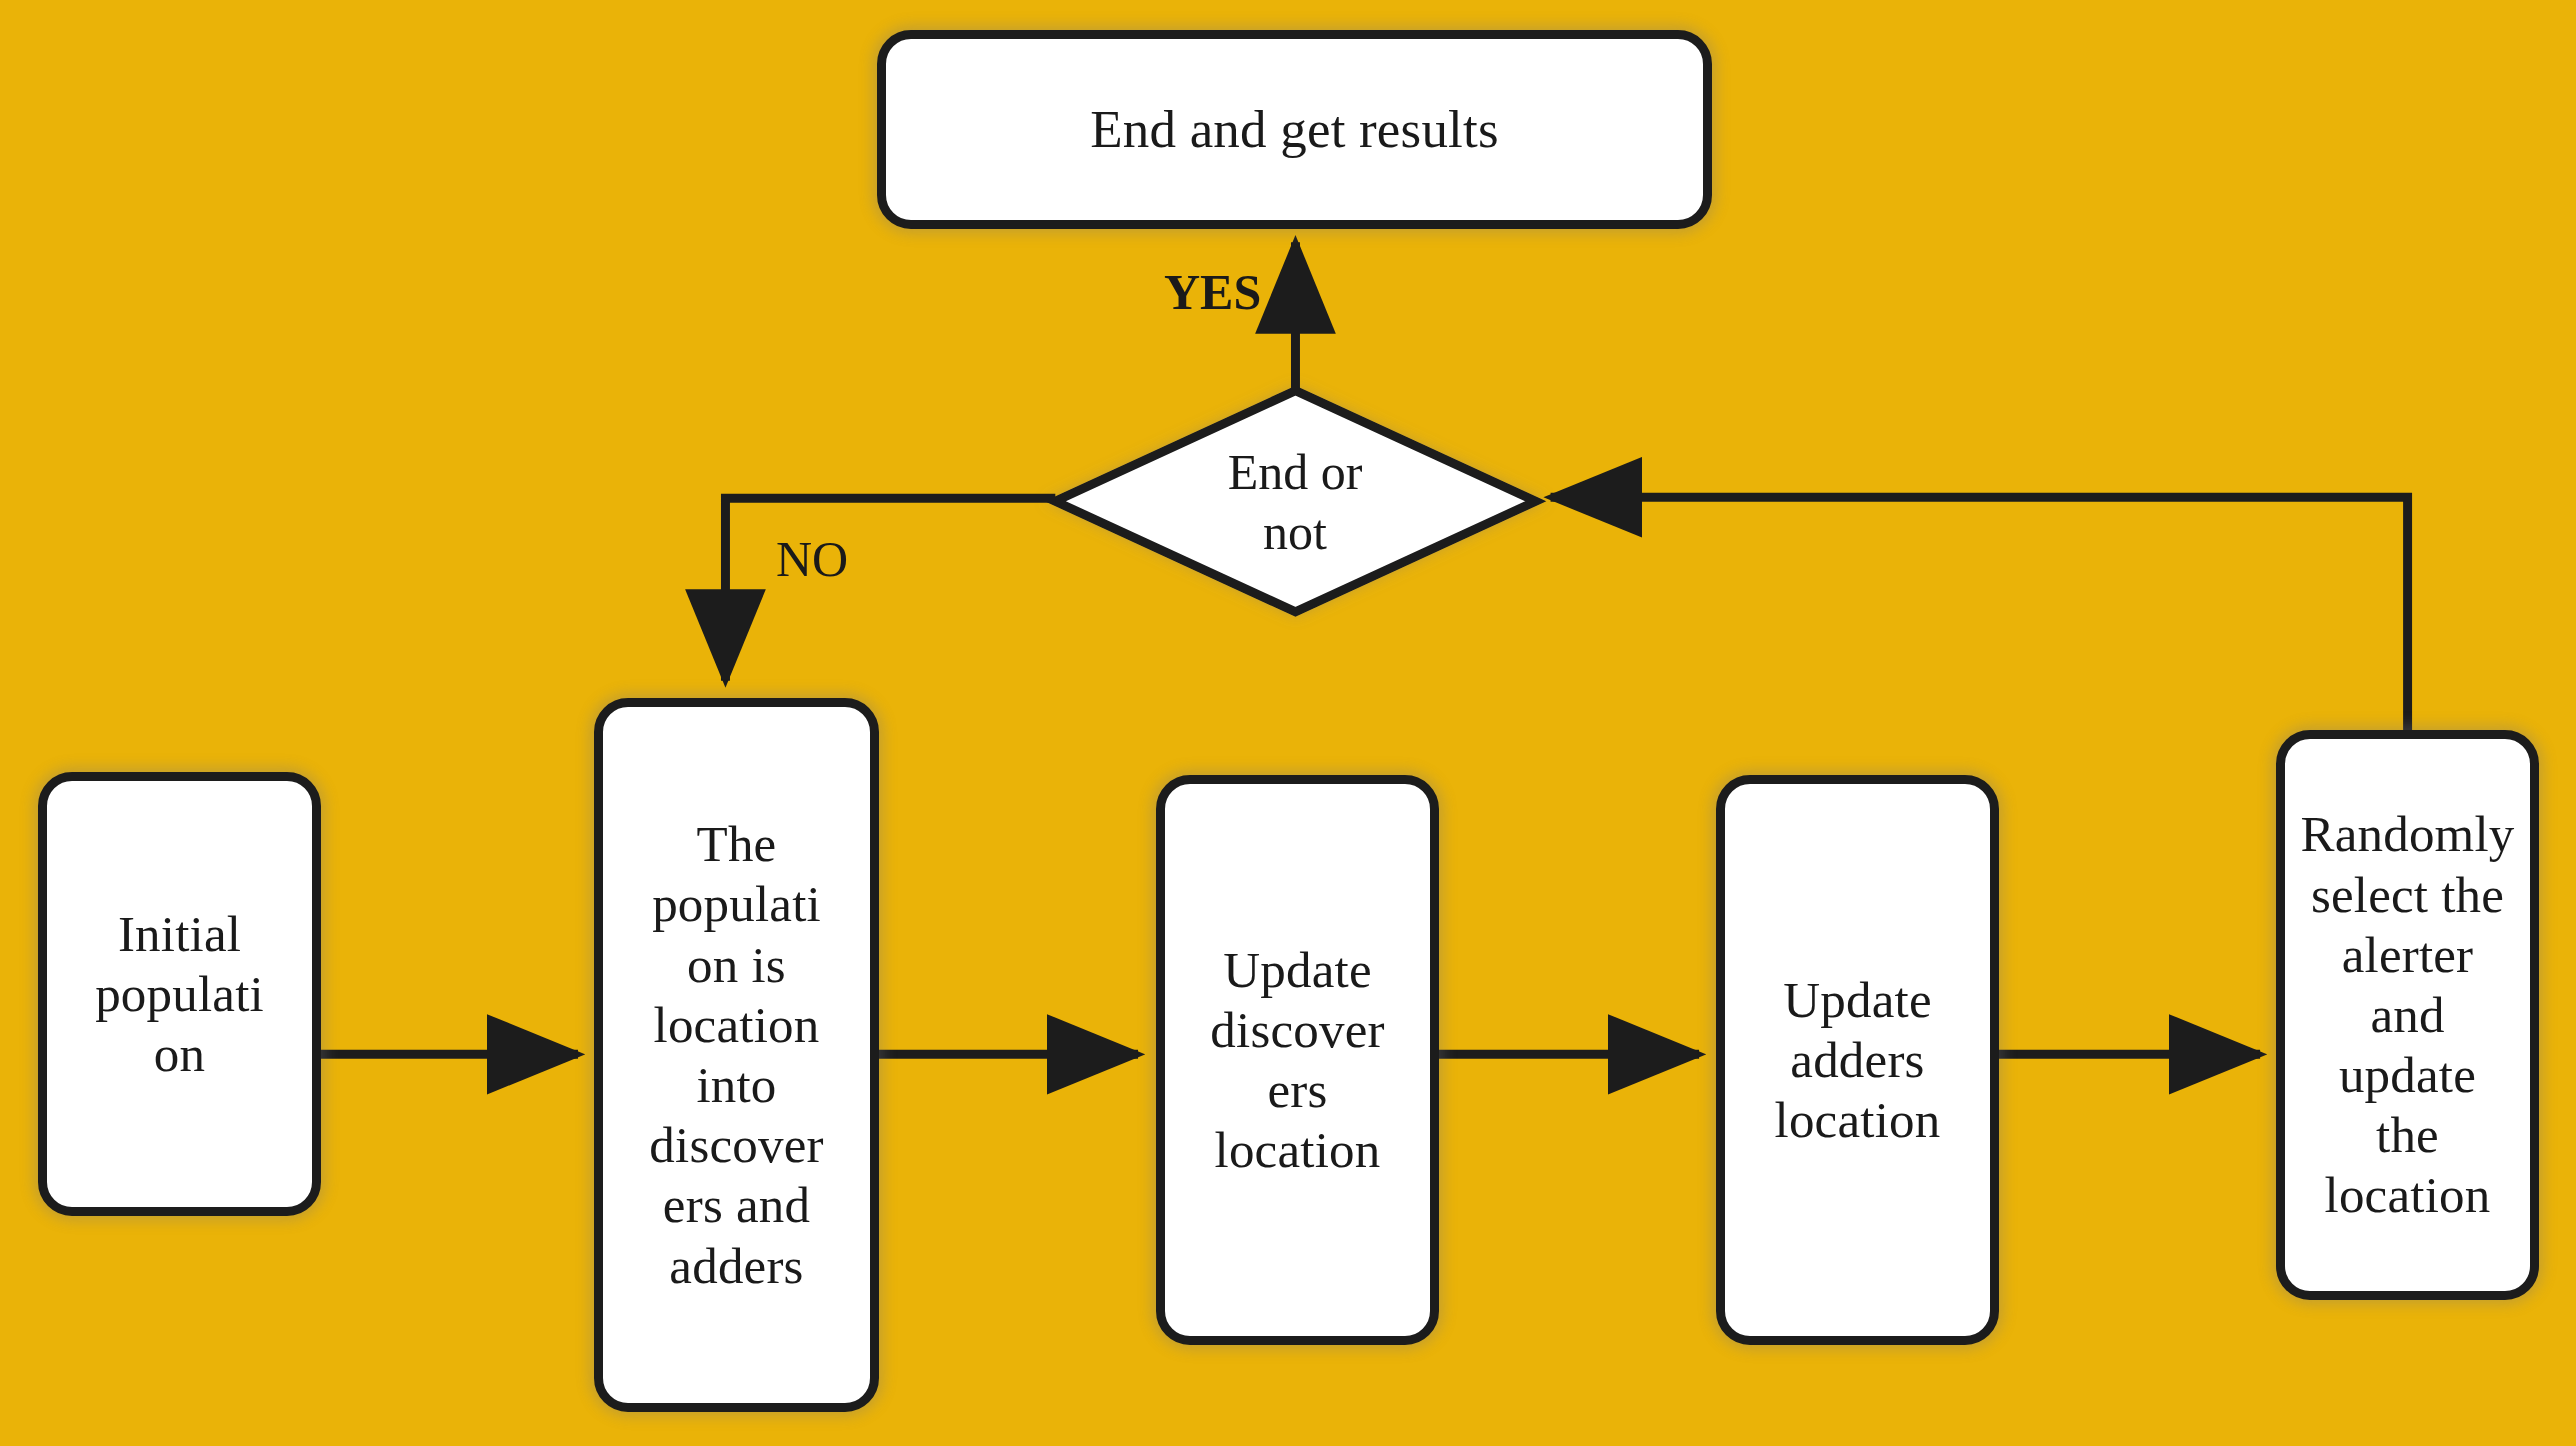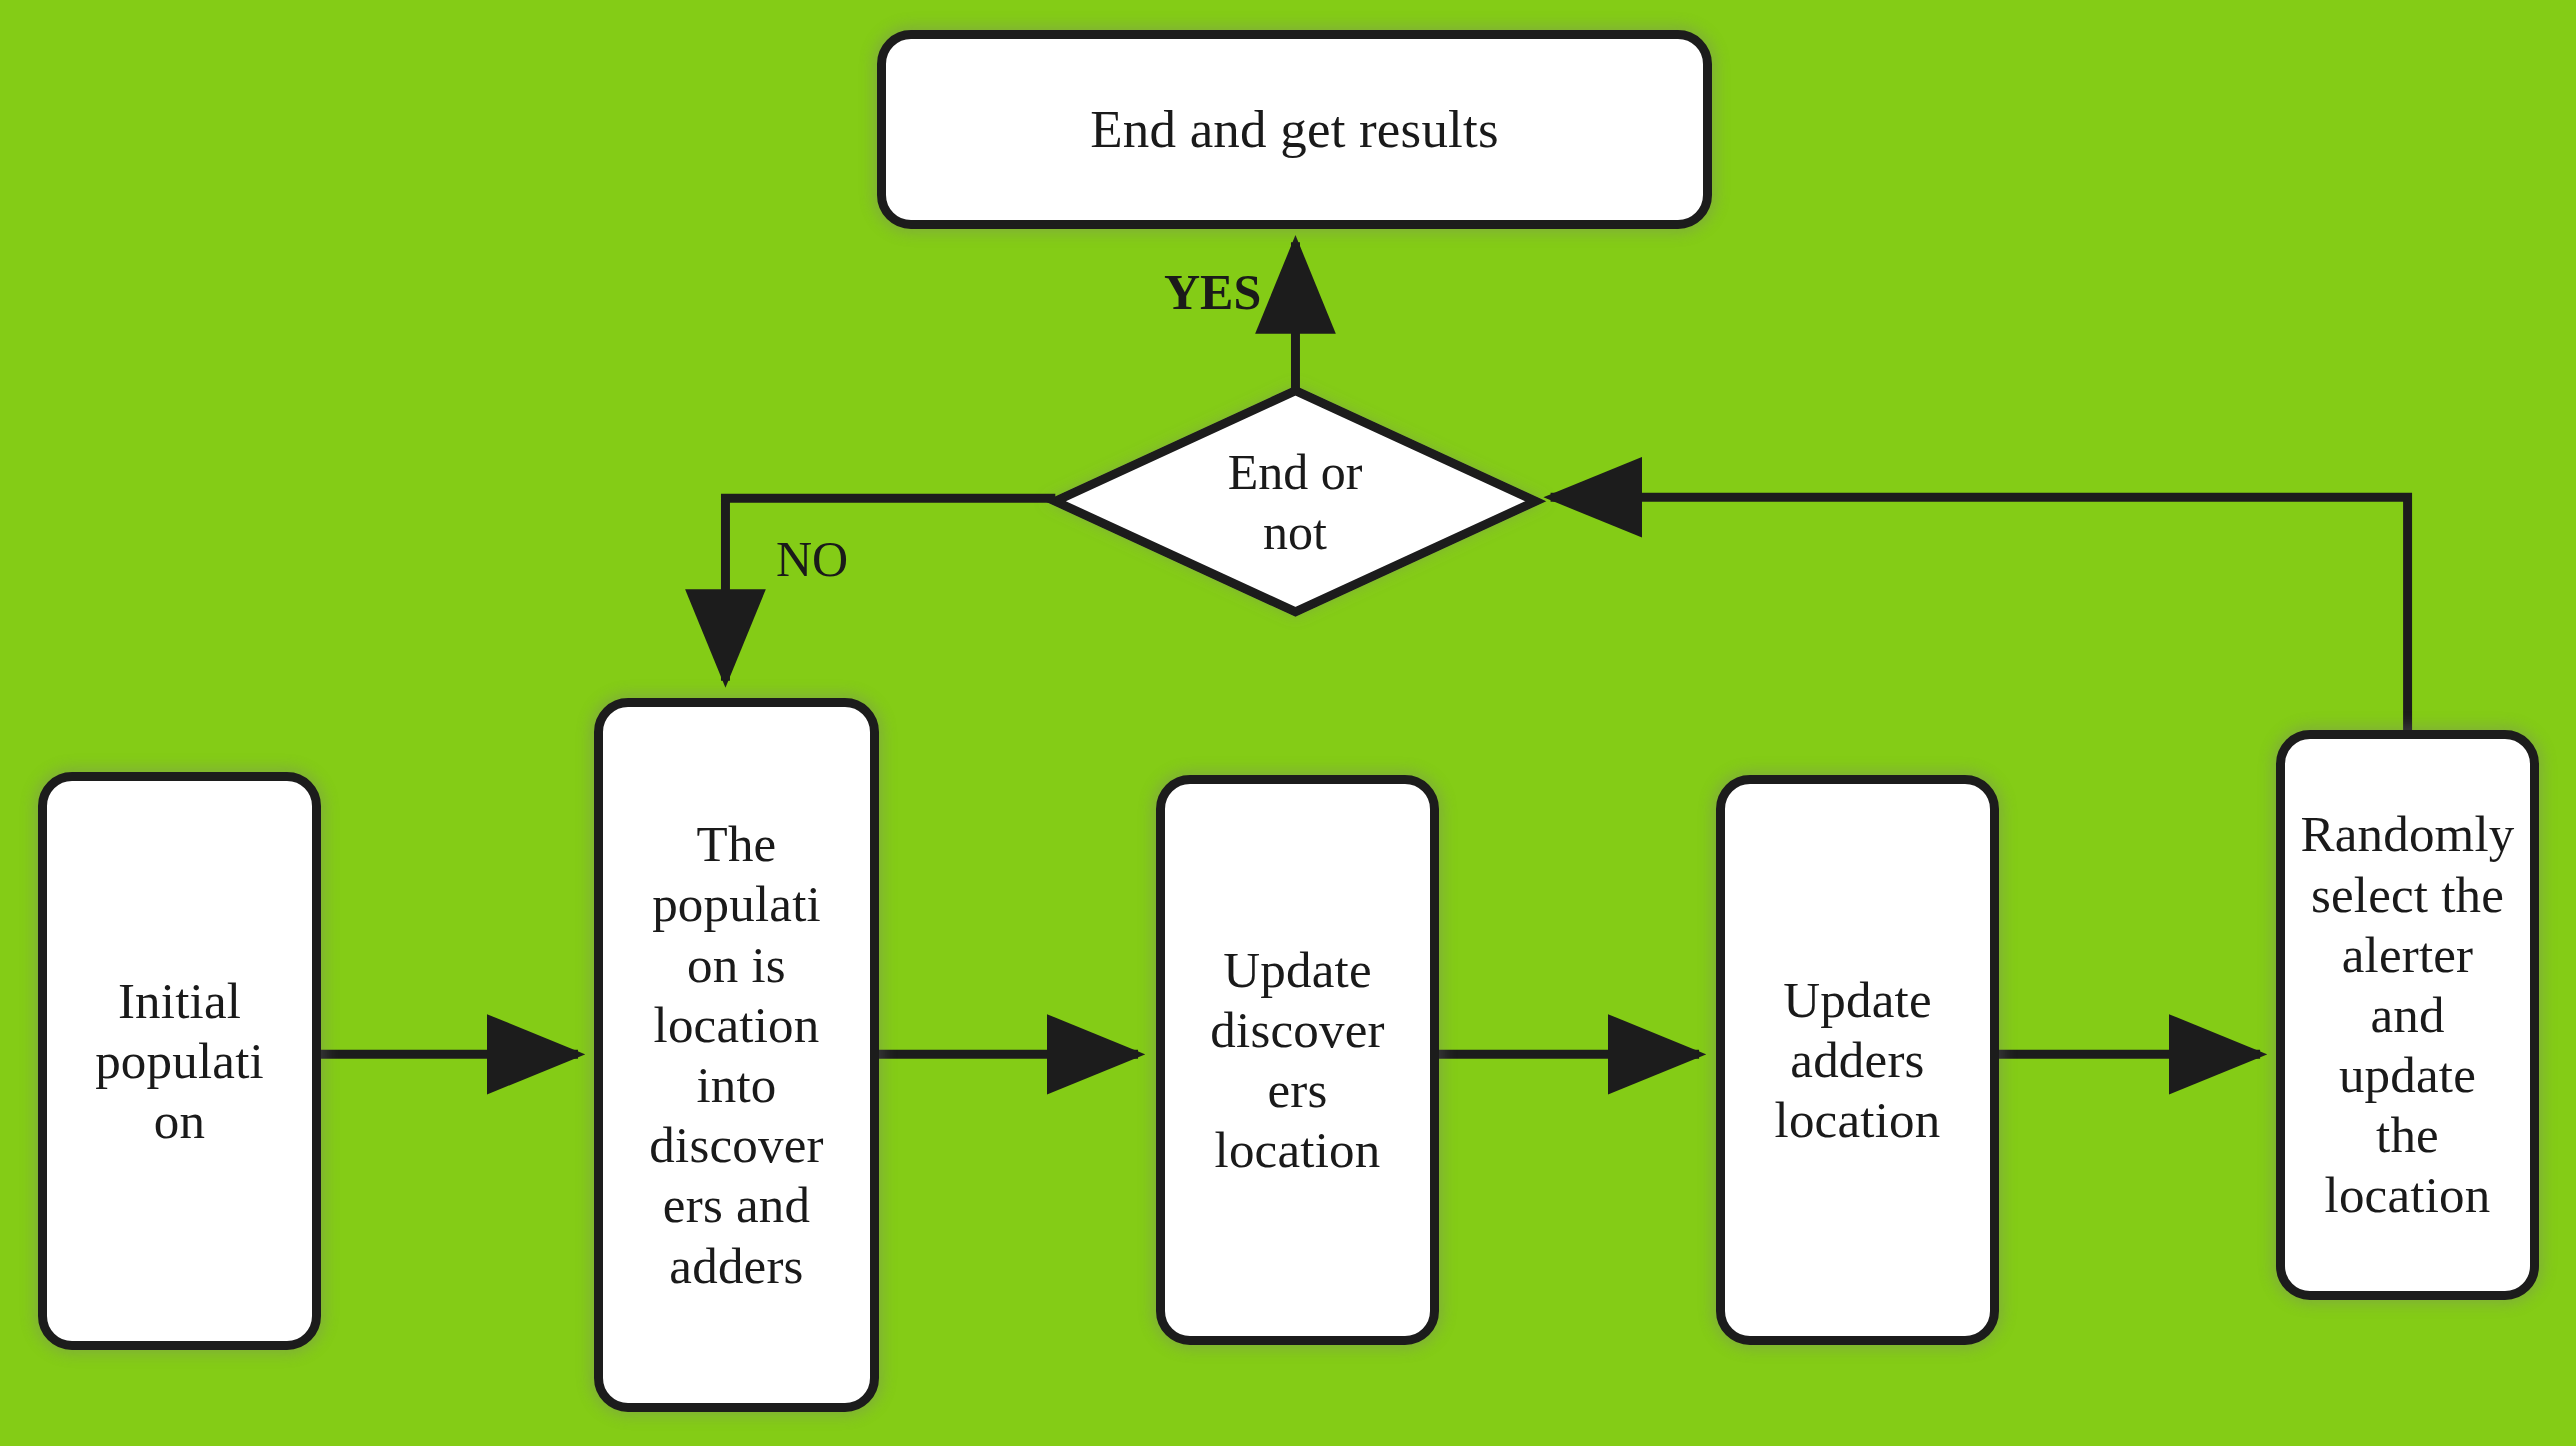--- a/index.html
+++ b/index.html
@@ -8,21 +8,21 @@
     padding: 0;
     background: #ffffff;
   }
   body {
     font-family: "Liberation Serif", "DejaVu Serif", serif;
   }
   #canvas {
     position: relative;
     width: 2576px;
     height: 1447px;
-    background: #84cc16;
+    background: #eab308;
     overflow: hidden;
   }
   #edges {
     position: absolute;
     left: 0;
     top: 0;
     width: 2576px;
     height: 1447px;
   }
   .node {
@@ -113,21 +113,21 @@
     <div class="dlabel">
       <div>End or</div>
       <div>not</div>
     </div>
   </div>
 
   <div class="edge-label" style="left:1164px; top:263px;font-weight:bold;">YES</div>
 
   <div class="edge-label" style="left:776px; top:530px;">NO</div>
 
-  <div class="node proc tall" style="left:38px; top:772px; width:283px; height:578px;">
+  <div class="node proc tall" style="left:38px; top:772px; width:283px; height:444px;">
     <div class="label">
       <div>Initial</div>
       <div>populati</div>
       <div>on</div>
     </div>
   </div>
 
   <div class="node proc tall" style="left:594px; top:698px; width:285px; height:714px;">
     <div class="label">
       <div>The</div>

